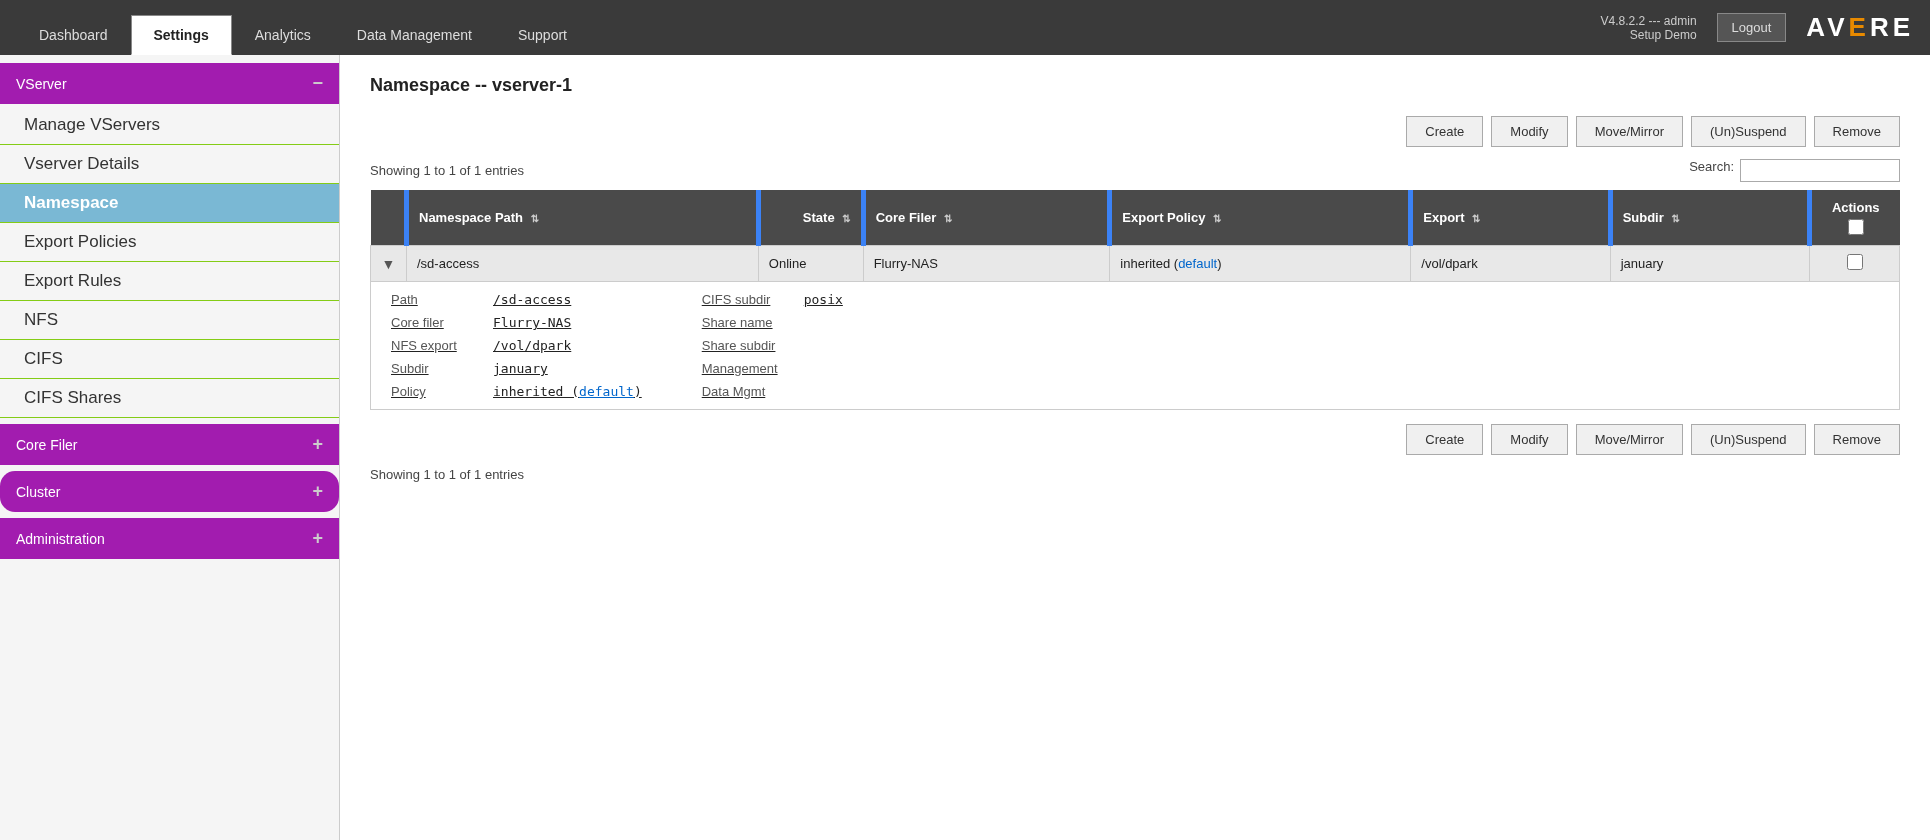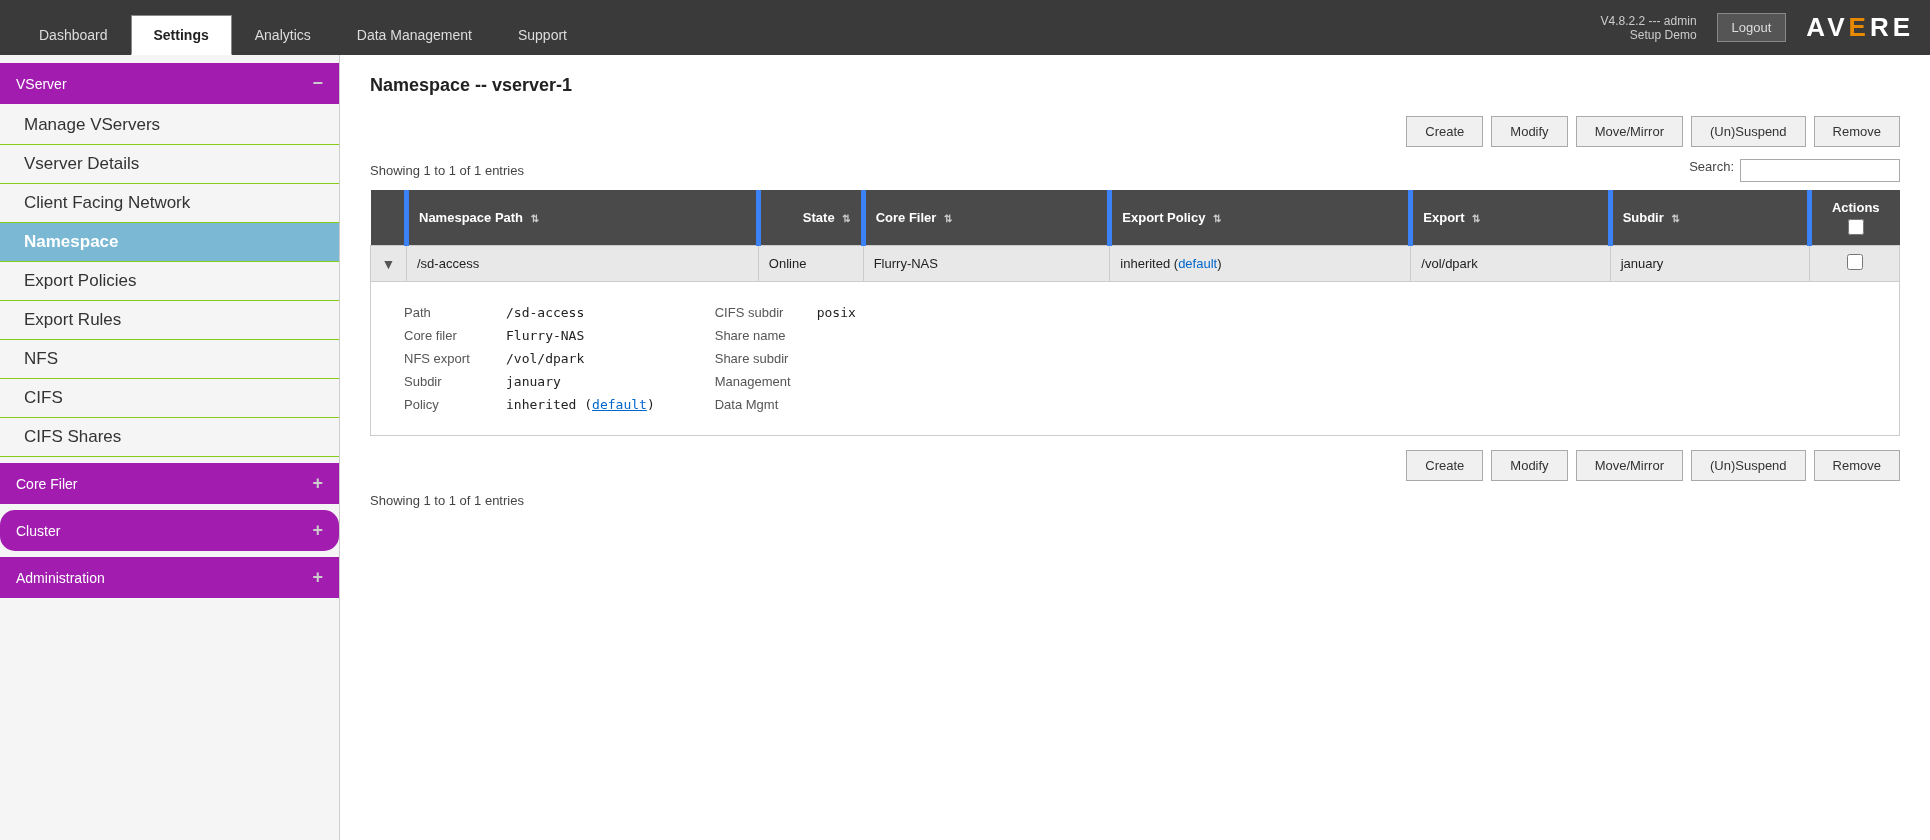--- a/index.html
+++ b/index.html
@@ -196,21 +196,22 @@
       color: #555;
     }
 
     
     .detail-section {
       background: #fff;
       border: 1px solid #ccc;
       border-top: none;
     }
     .detail-section td {
-      padding: 13px !important;
+      padding: 0 !important;
+      text-decoration: underline;
     }
     .detail-inner {
       display: flex;
       padding: 10px 20px;
       gap: 60px;
     }
     .detail-col { display: flex; flex-direction: column; gap: 8px; }
     .detail-row { display: flex; gap: 12px; align-items: baseline; }
     .detail-label { color: #555; min-width: 90px; }
     .detail-value { color: #222; font-family: monospace; }
@@ -255,21 +256,20 @@
 
   <div id="sidebar">
 
     <div class="sidebar-section-header">
       <span>VServer</span>
       <span class="icon">−</span>
     </div>
     <div>
       <div class="sidebar-item">Manage VServers</div>
       <div class="sidebar-item">Vserver Details</div>
-      <div class="sidebar-item">Client Facing Network</div>
       <div class="sidebar-item active">Namespace</div>
       <div class="sidebar-item">Export Policies</div>
       <div class="sidebar-item">Export Rules</div>
       <div class="sidebar-item">NFS</div>
       <div class="sidebar-item">CIFS</div>
       <div class="sidebar-item">CIFS Shares</div>
     </div>
 
     <div class="sidebar-section-header" style="margin-top:6px;">
       <span>Core Filer</span>

